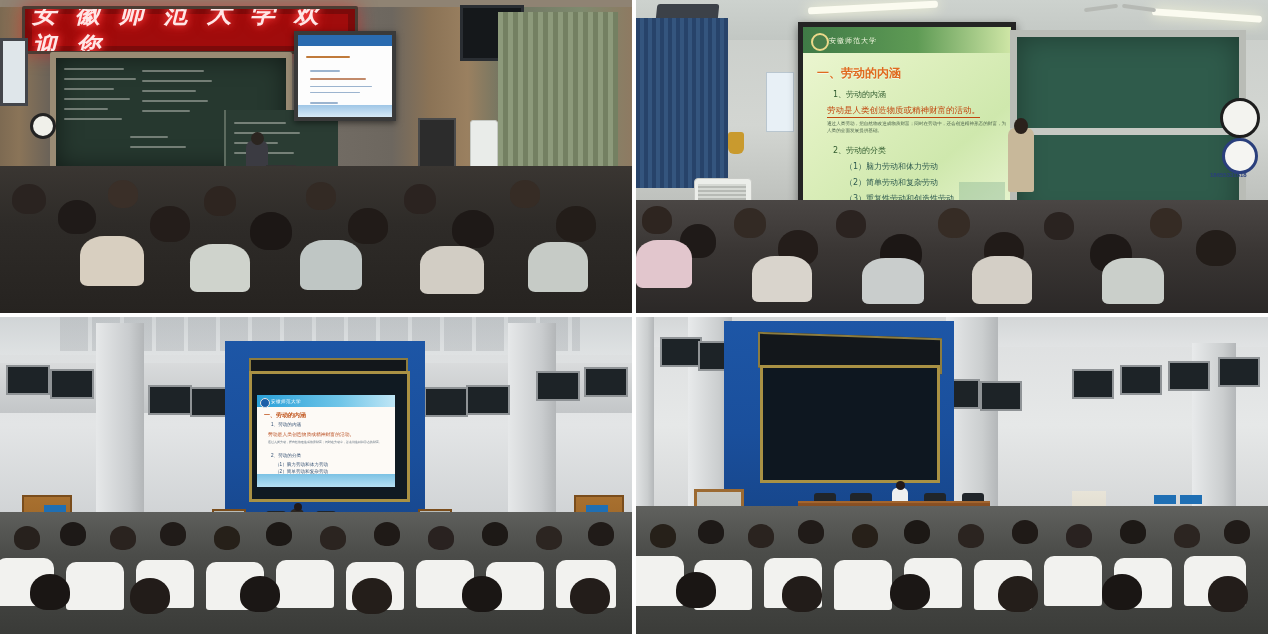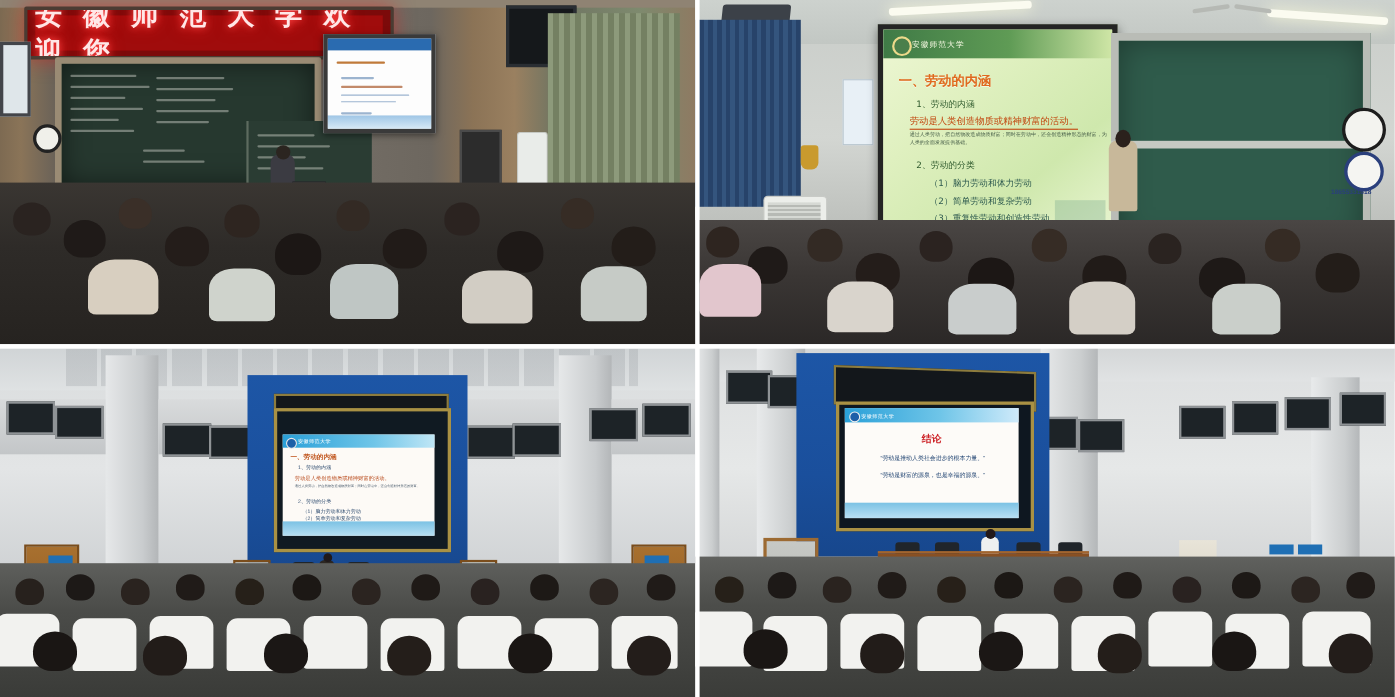--- a/index.html
+++ b/index.html
@@ -20,21 +20,21 @@
 
   .scene{position:absolute;inset:0;}
 
   
   .tl .scene{background:linear-gradient(#6d6154 0%,#7b6f60 14%,#6f6557 30%,#5d564c 55%,#4a443c 100%);}
   .tl-wall{position:absolute;left:0;top:0;width:100%;height:60%;
     background:linear-gradient(90deg,#7d6a52 0%,#8a7458 3%,#6a6258 8%,#777169 40%,#6d675f 62%,#8b7356 68%,#9a8060 74%,#6f7462 80%,#7e8a6e 92%,#8e7a62 100%);}
   .tl-ceil{position:absolute;left:0;top:0;width:100%;height:7px;background:#8f8373;}
   .tl-banner{position:absolute;left:22px;top:6px;width:330px;height:42px;background:#7c0a0a;
     border:3px solid #4b3c33;border-radius:2px;box-shadow:0 0 18px rgba(220,30,30,.55);
-    display:flex;align-items:center;justify-content:center;overflow:hidden;}
+    display:flex;align-items:center;justify-content:center;overflow:hidden;font-style:italic;}
   .tl-banner-inner{background:#a00c0c;width:96%;height:74%;display:flex;align-items:center;justify-content:center;}
   .tl-banner span{color:#ffe7e7;font-size:25px;letter-spacing:5px;font-weight:bold;
     text-shadow:0 0 7px #ff4a4a,0 0 14px #ff2020;font-family:"DejaVu Sans",sans-serif;}
   .tl-chalk{position:absolute;left:50px;top:52px;width:230px;height:110px;background:#26382f;
     border:6px solid #9a8b74;border-radius:2px;box-shadow:inset 0 0 24px rgba(0,0,0,.5);}
   .tl-chalk2{position:absolute;left:168px;top:52px;width:112px;height:110px;background:#2a3c33;border-left:2px solid #5d6b5f;}
   .chalk-line{position:absolute;height:2px;background:rgba(232,232,226,.4);border-radius:2px;}
   .tl-screen{position:absolute;left:294px;top:31px;width:94px;height:82px;background:#e8eef3;
     border:4px solid #3a3a3a;box-shadow:0 2px 6px rgba(0,0,0,.5);}
   .tl-screen .slide-head{height:11px;background:#2a6bb0;}
@@ -458,29 +458,20 @@
       <div class="br-panel" style="left:348px;top:68px;"></div>
       <div class="br-panel" style="left:440px;top:56px;"></div>
       <div class="br-panel" style="left:488px;top:52px;"></div>
       <div class="br-panel" style="left:536px;top:48px;"></div>
       <div class="br-panel" style="left:586px;top:44px;"></div>
 
       <div class="br-blue"></div>
       <div class="br-valance"></div>
       <div class="br-screenframe"></div>
 
-      <div class="br-slide">
-        <div class="br-slide-head"></div>
-        <div class="br-logo"></div>
-        <div class="br-logo-txt">安徽师范大学</div>
-        <div class="br-title">结论</div>
-        <div class="br-q" style="top:42px;">“劳动是推动人类社会进步的根本力量。”</div>
-        <div class="br-q" style="top:58px;">“劳动是财富的源泉，也是幸福的源泉。”</div>
-        <div class="br-slide-foot"></div>
-      </div>
 
       <div class="br-stage"></div>
       <div class="br-stage-face"></div>
       <div class="br-chair" style="left:182px;"></div>
       <div class="br-chair" style="left:218px;"></div>
       <div class="br-chair" style="left:292px;"></div>
       <div class="br-chair" style="left:330px;"></div>
       <div class="br-speaker"></div>
       <div class="br-speaker-head"></div>
       <div class="br-table"></div>

